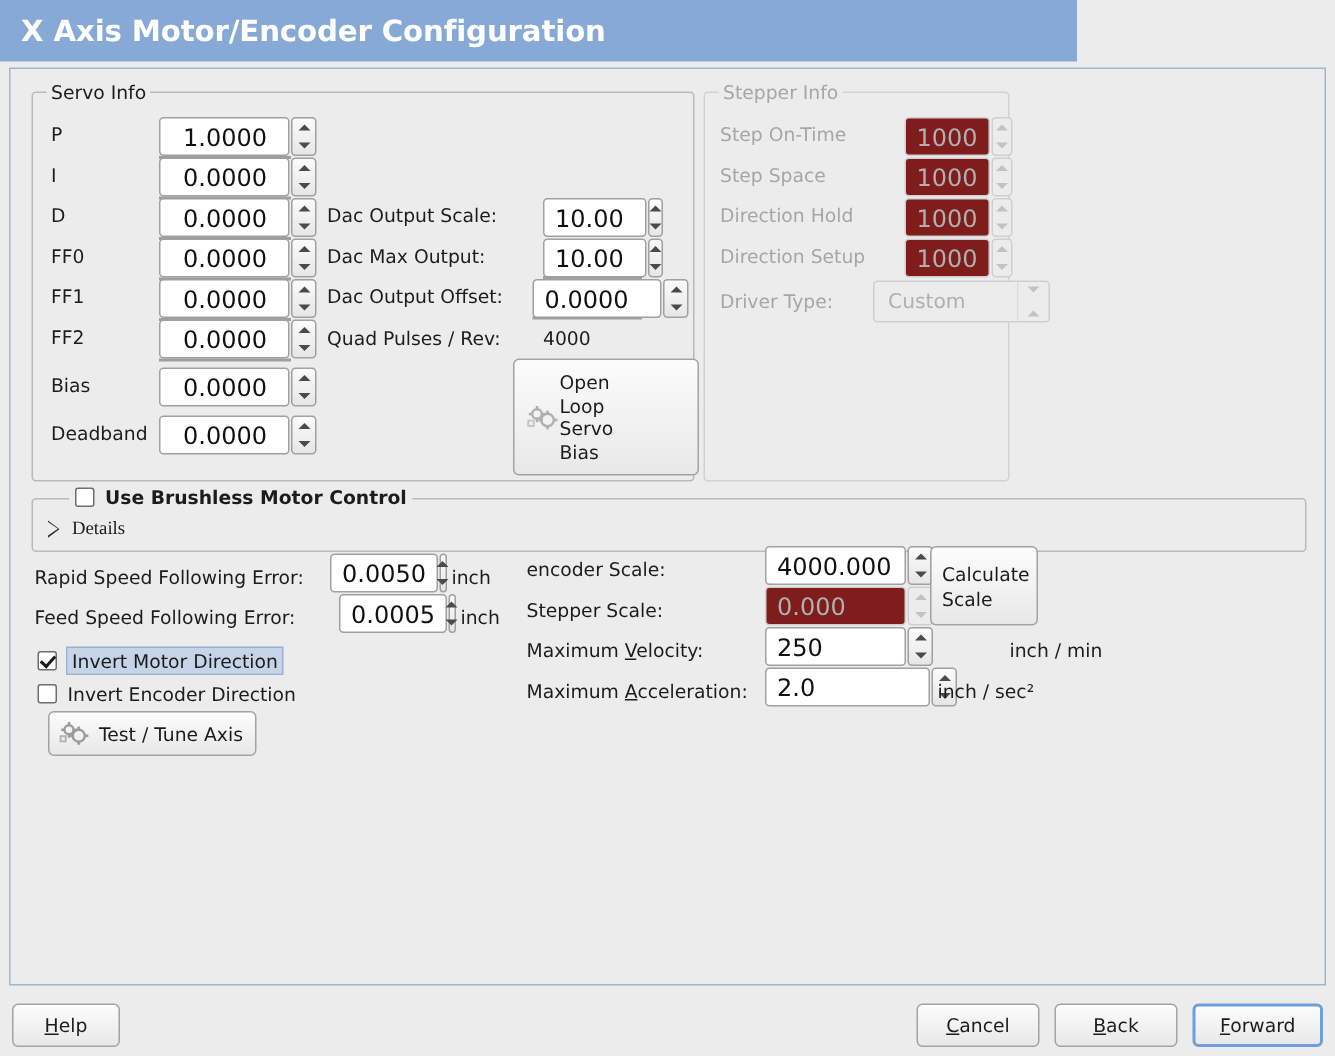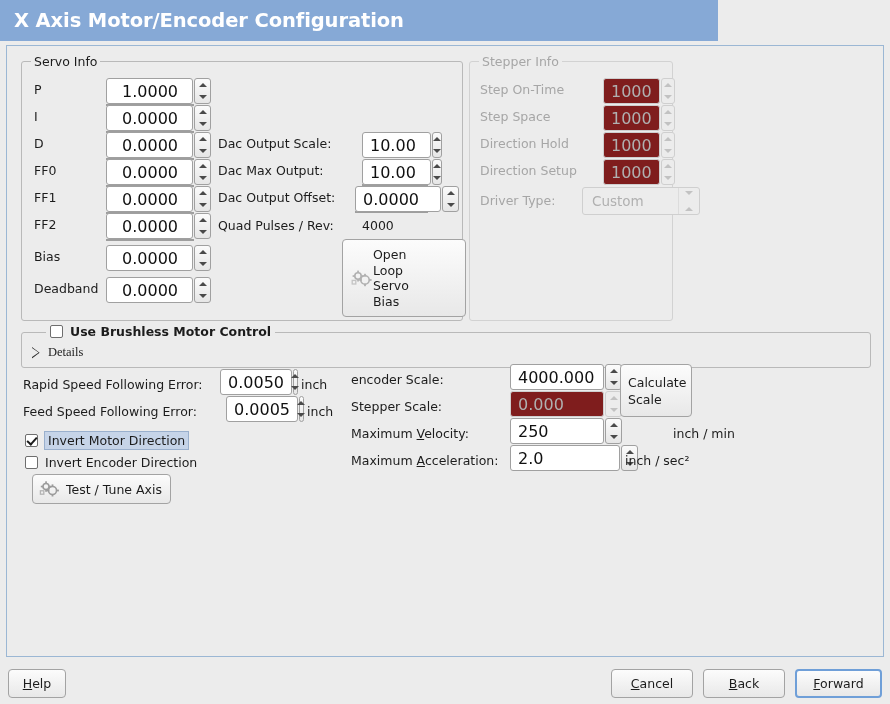--- a/index.html
+++ b/index.html
@@ -481,21 +481,21 @@
       <div class="btns">
           <div class="ar up"></div>
           <div class="ar dn"></div>
         </div>
     </div>
     <span class="lab" style="left:618px; top:409px;">inch / sec²</span>
 
   </div>
 
   <div class="bottom">
-    <div class="btn" style="left:8px; top:12px; width:58px; height:29px;text-align:center;">
+    <div class="btn" style="left:8px; top:12px; width:72px; height:29px;text-align:center;">
       <span><span class="uline">H</span><span>elp</span></span>
     </div>
     <div class="btn" style="left:611px; top:12px; width:82px; height:29px;">
       <span><span class="uline">C</span><span>ancel</span></span>
     </div>
     <div class="btn" style="left:703px; top:12px; width:82px; height:29px;">
       <span><span class="uline">B</span><span>ack</span></span>
     </div>
     <div class="btn focus" style="left:795px; top:12px; width:87px; height:29px;">
       <span><span class="uline">F</span><span>orward</span></span>

